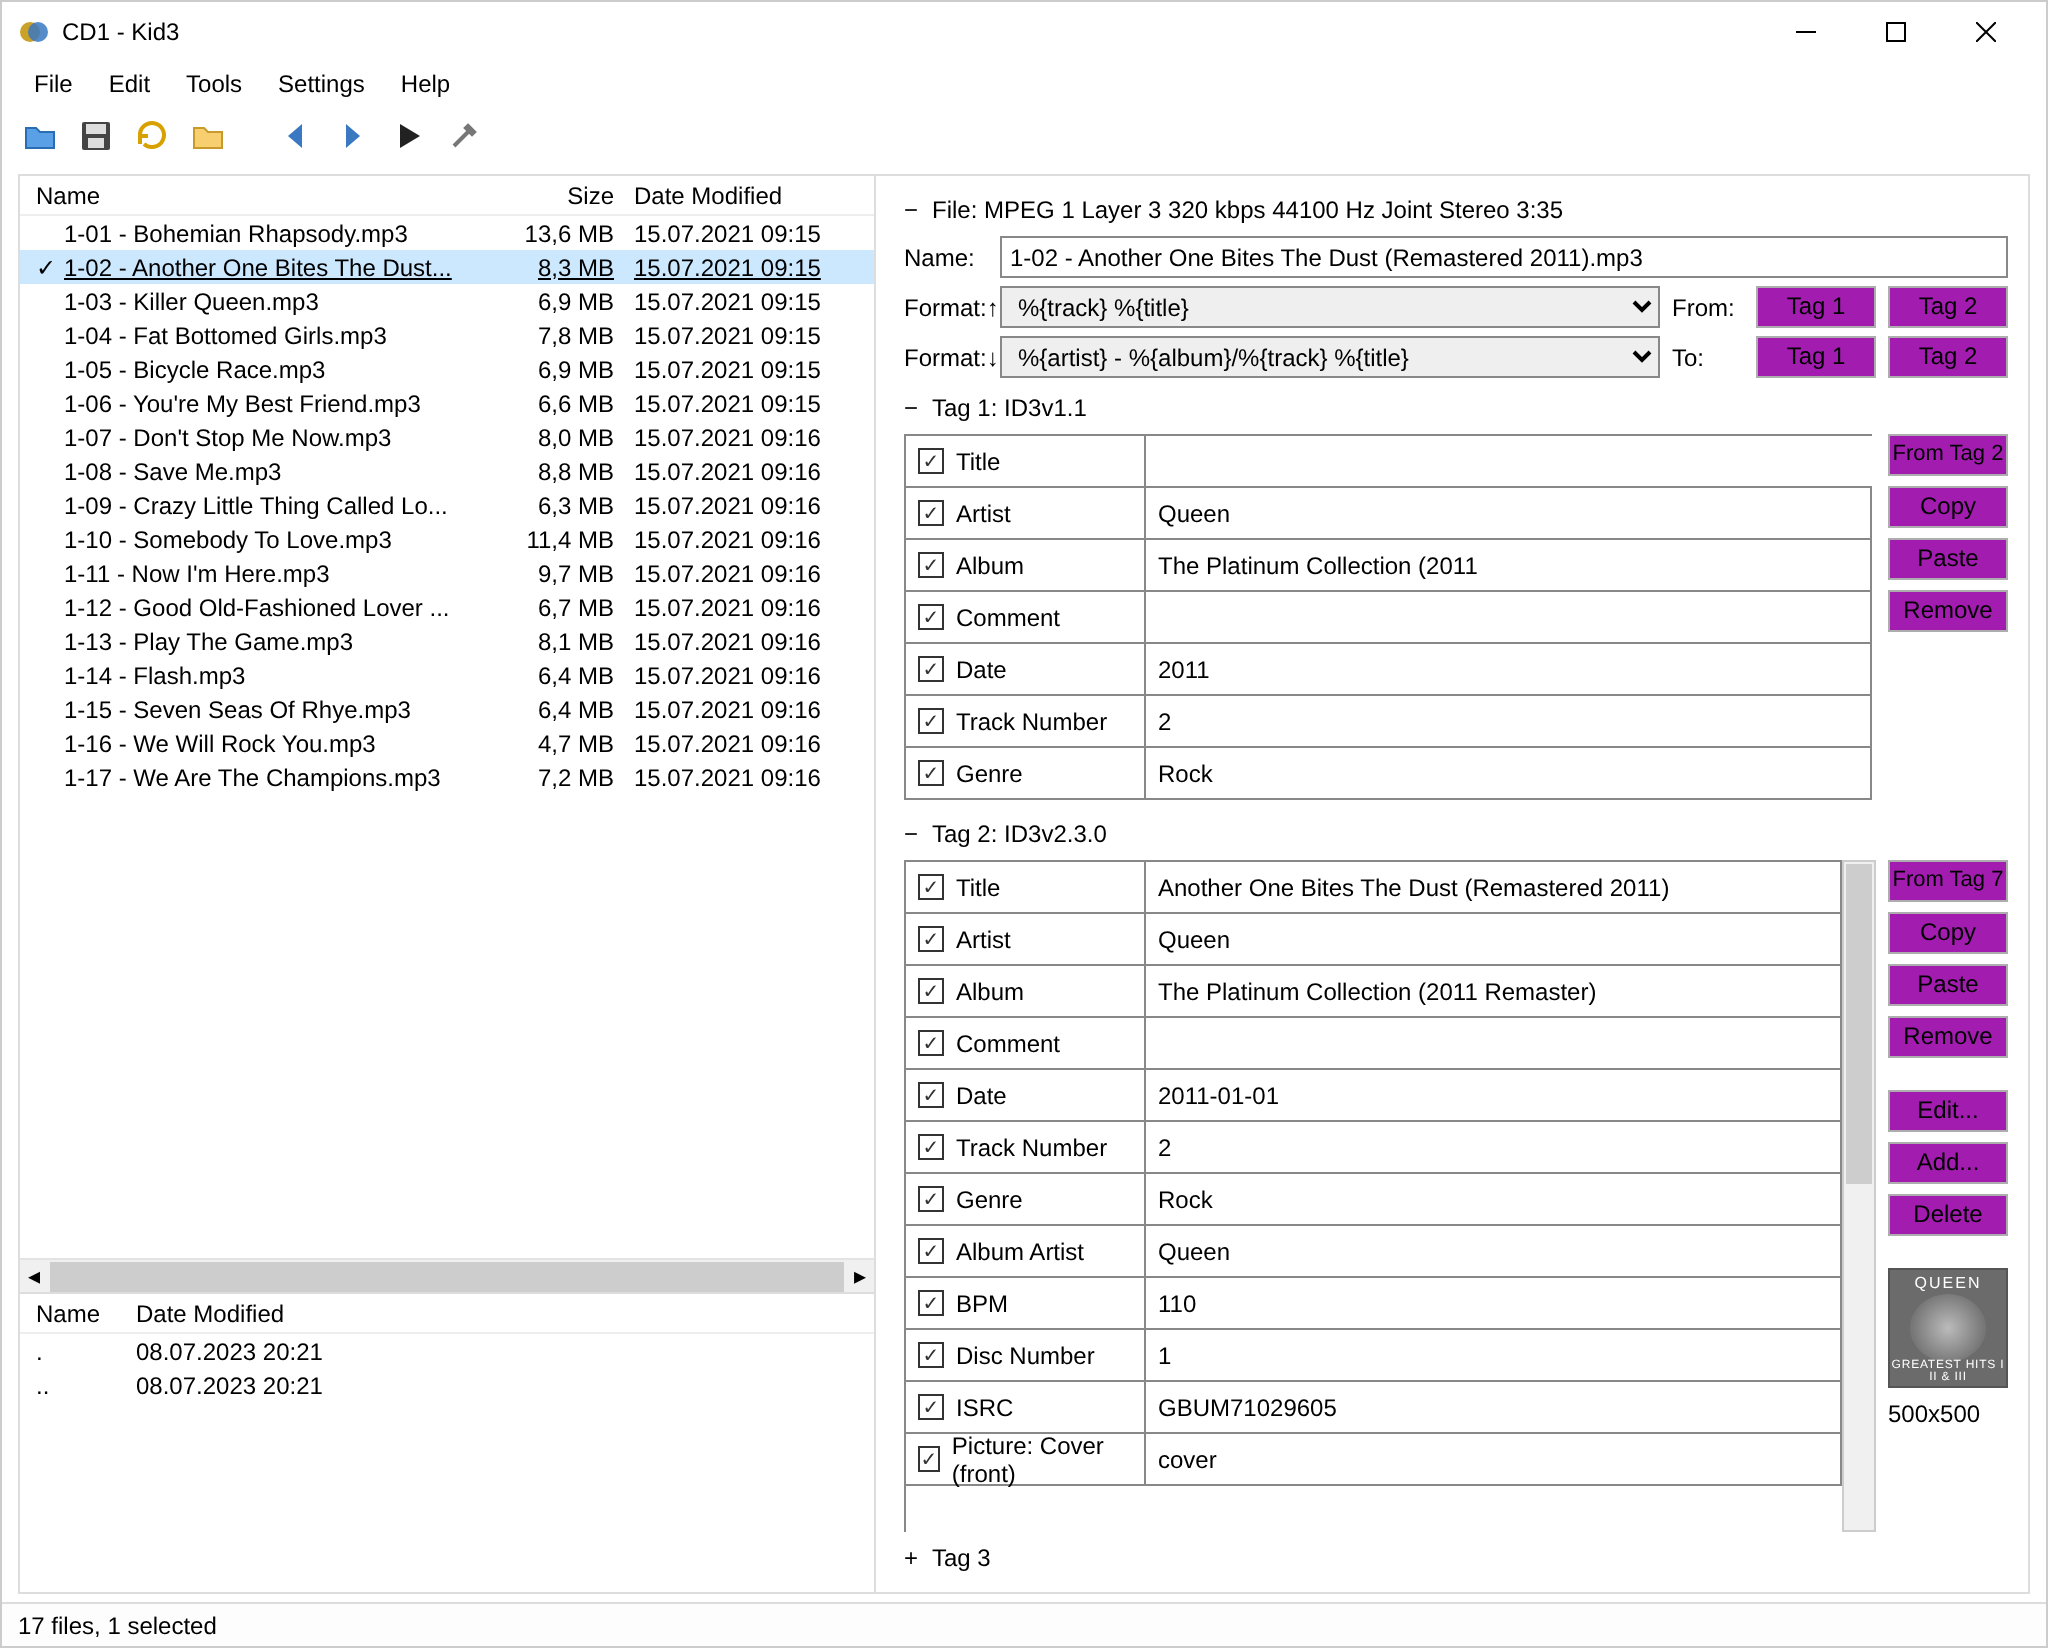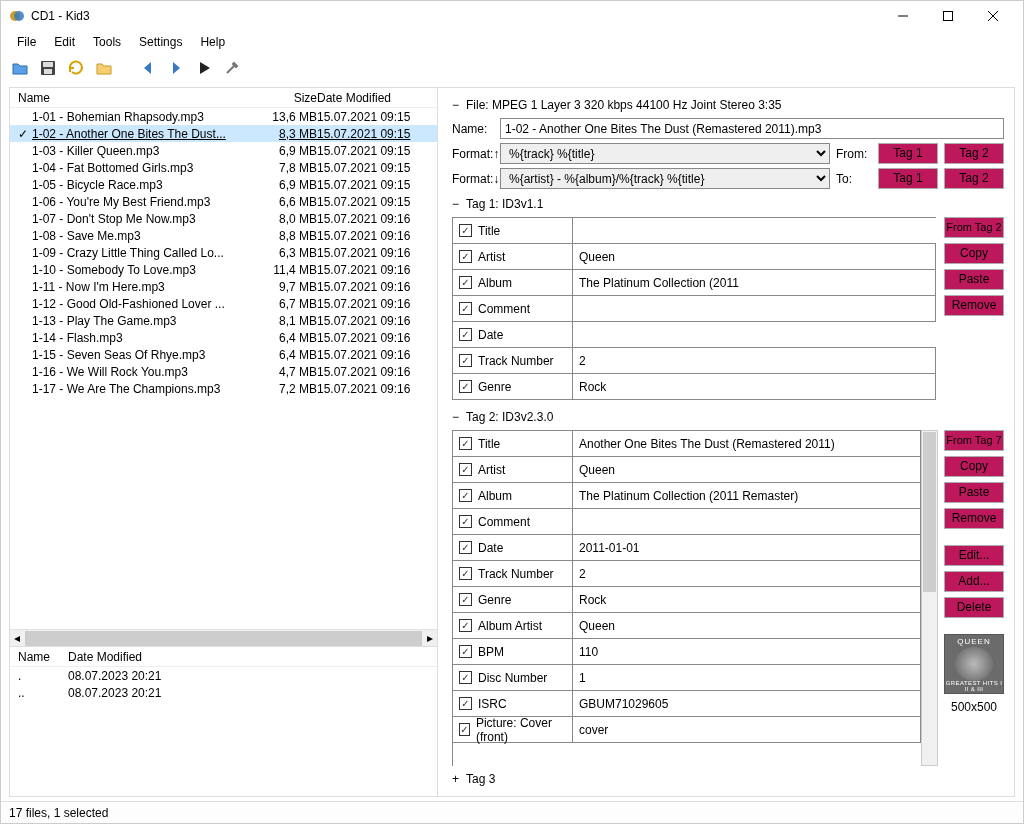--- a/index.html
+++ b/index.html
@@ -12,58 +12,58 @@
 .menubar .mitem { padding: 2px 8px; }
 .toolbar { display: flex; padding: 4px 8px; gap: 6px; border-bottom: 0; }
 .tbtn { width: 22px; height: 22px; display: flex; align-items: center; justify-content: center; }
 .content { flex: 1; display: flex; border: 1px solid #ddd; margin: 4px 8px 4px 8px; min-height: 0; }
 .leftpane { width: 428px; display: flex; flex-direction: column; border-right: 1px solid #ddd; min-height: 0; }
 .filelist { flex: 1; overflow: hidden; display: flex; flex-direction: column; }
 .filelist .head, .filelist .row, .dirlist .head, .dirlist .row { display: flex; align-items: center; height: 17px; padding-left: 8px; }
 .filelist .head { height: 20px; border-bottom: 1px solid #eee; }
 .filelist .col-name { flex: 1; padding-left: 14px; overflow: hidden; white-space: nowrap; text-overflow: ellipsis; }
 .filelist .head .col-name { padding-left: 0; }
-.filelist .col-size { width: 70px; text-align: right; padding-right: 0; }
+.filelist .col-size { width: 70px; text-align: right; padding-right: 10px; }
 .filelist .col-date { width: 120px; }
 .filelist .row.sel { background: #cce8ff; text-decoration: underline; }
 .filelist .row.sel .col-name { padding-left: 0; }
 .filelist .sel-icon { width: 14px; display: inline-block; }
 .hscroll { height: 17px; background: #f0f0f0; border-top: 1px solid #e3e3e3; display:flex; align-items:center; }
 .dirlist { height: 150px; border-top: 1px solid #ddd; }
 .dirlist .head { height: 20px; border-bottom: 1px solid #eee; }
 .dirlist .col-name { width: 50px; }
 .dirlist .col-date { flex:1; }
 
 .rightpane { flex: 1; display: flex; flex-direction: column; padding: 6px 10px 4px 14px; min-height: 0; }
 .section-head { display: flex; align-items: center; height: 18px; margin: 2px 0 4px 0; }
 .section-head .toggle { width: 14px; display:inline-block; }
 .formrow { display: flex; align-items: center; margin-bottom: 4px; gap: 6px; }
 .formrow label.lbl { width: 42px; }
 input.txt, select.sel { border: 1px solid #888; height: 21px; padding: 0 4px; font-size: 12px; }
 input.txt { flex: 1; }
 select.sel { flex: 1; }
-.btn { width: 60px; height: 21px; background: #be185d; border: 1px solid #adadad; text-align: center; line-height: 19px; }
+.btn { width: 60px; height: 21px; background: #a21caf; border: 1px solid #adadad; text-align: center; line-height: 19px; }
 .tagpane { display: flex; gap: 8px; margin-bottom: 6px; }
 .tagtable { flex: 1; border: 1px solid #888; border-right: 0; border-bottom: 0; }
 .tagtable .trow { display: flex; border-bottom: 1px solid #888; height: 26px; }
 .tagtable .tcell { border-right: 1px solid #888; padding: 0 6px; display: flex; align-items: center; }
 .tagtable .c1 { width: 120px; }
 .tagtable .c2 { flex: 1; }
 .checkbox { width: 13px; height: 13px; border: 1px solid #333; margin-right: 6px; display: inline-flex; align-items:center; justify-content:center; font-size:10px; color:#333; }
 .sidebtns { width: 60px; display: flex; flex-direction: column; gap: 5px; }
 .sidebtns .btn { width: 60px; }
 .tag2wrap { display:flex; gap: 6px; min-height: 0; flex:1; }
 .tag2scroll { display:flex; flex:1; min-height:0; }
 .vscroll { width: 17px; background: #f0f0f0; border: 1px solid #ccc; position: relative; }
 .vscroll .thumb { position:absolute; left:1px; right:1px; top:1px; height:48%; background:#cdcdcd; }
 .cover { width: 60px; height: 60px; background: #6b6b6b; border: 1px solid #555; position: relative; overflow: hidden; }
 .cover .band { position:absolute; top:2px; left:0; right:0; text-align:center; font-size:8px; color:#fff; letter-spacing:1px; }
 .cover .crest { position:absolute; top:12px; left:10px; right:10px; bottom:12px; background: radial-gradient(circle at 50% 50%, #bbb 0%, #777 70%); border-radius:50%; }
 .cover .foot { position:absolute; bottom:1px; left:0; right:0; text-align:center; font-size:6px; color:#fff; letter-spacing:0.4px; }
-.coverdim { text-align:center; height:16px; line-height:16px; }
+.coverdim { height:16px; line-height:16px; }
 .statusbar { height: 22px; border-top: 1px solid #ddd; padding: 0 8px; display:flex; align-items:center; background:#fdfdfd; }
 
 
 svg { pointer-events: none; }
 </style>
 </head>
 <body>
 
 <div class="titlebar">
   <span class="icon">
@@ -323,20 +323,21 @@
               <span class="checkbox">✓</span>
               <span>Comment</span>
             </div>
             <div class="tcell c2"></div>
           </div>
           <div class="trow">
             <div class="tcell c1">
               <span class="checkbox">✓</span>
               <span>Date</span>
             </div>
+            <div class="tcell c2">2011</div>
           </div>
           <div class="trow">
             <div class="tcell c1">
               <span class="checkbox">✓</span>
               <span>Track Number</span>
             </div>
             <div class="tcell c2">2</div>
           </div>
           <div class="trow">
             <div class="tcell c1">

